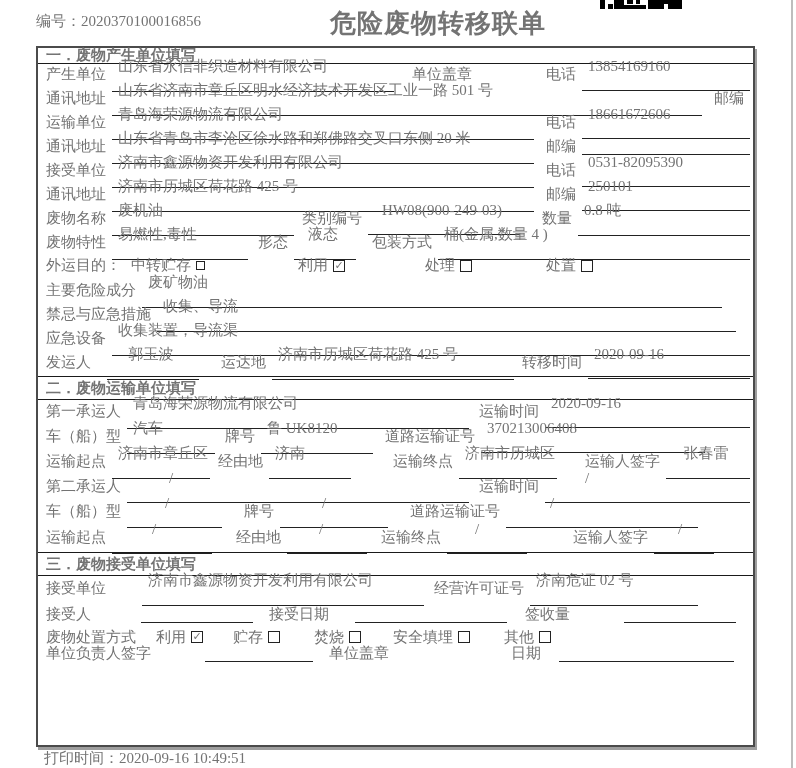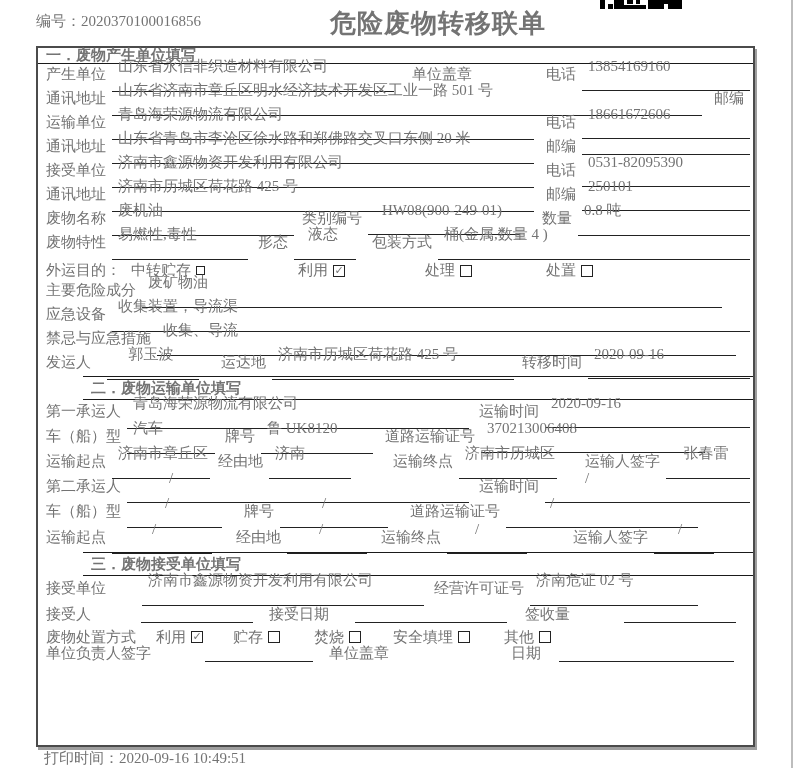--- a/index.html
+++ b/index.html
@@ -19,21 +19,21 @@
 
   .box {
     position:absolute; left:36px; top:46px; width:719px; height:701px;
     border:2px solid #4b4b4b; background:#fff; box-shadow:2px 3px 0 #9e9e9e;
   }
   .sec-h {
     display:flex; align-items:center; padding-left:8px;
     font-family:"Liberation Sans","DejaVu Sans",sans-serif; font-weight:bold; font-size:15px;
     border-bottom:1.5px solid #1a1a1a;
   }
-  .sec-h.bt { border-top:1.5px solid #1a1a1a;margin-left:45px; }
+  .sec-h.bt { border-top:1.5px solid #1a1a1a; }
   .h22{height:16px}.h24{height:24px}.h25{height:25px}.h26{height:26px}
   .h27{height:27px}.h32{height:32px}.h38{height:38px}.h20{height:20px}
 
   .r { display:flex; align-items:center; padding:0 3px 3px 8px; }
   .note { align-items:center; padding:0 8px; border-bottom:1.5px solid #1a1a1a; }
   .lbl { white-space:nowrap; margin-right:6px; flex:0 0 auto; }
   .f {
     border-bottom:1.5px solid #222; padding:0 4px 15px 6px; white-space:nowrap;
     overflow:hidden; min-height:17px; flex:0 0 auto;
   }
@@ -118,35 +118,35 @@
       <span class="lbl">通讯地址</span>
       <span class="f fx">济南市历城区荷花路 425 号</span>
       <span class="lbl" style="margin-left:12px">邮编</span>
       <span class="f" style="width:168px">250101</span>
     </div>
 
     <div class="r h24">
       <span class="lbl">废物名称</span>
       <span class="f" style="width:182px">废机油</span>
       <span class="lbl" style="margin-left:8px">类别编号</span>
-      <span class="f ctr" style="width:152px">HW08(900-249-01)</span>
+      <span class="f ctr" style="width:152px">HW08(900-249-03)</span>
       <span class="lbl" style="margin-left:22px">数量</span>
       <span class="f fx">0.8 吨</span>
     </div>
 
     <div class="r h24">
       <span class="lbl">废物特性</span>
       <span class="f" style="width:136px">易燃性,毒性</span>
       <span class="lbl" style="margin-left:10px">形态</span>
       <span class="f ctr" style="width:62px">液态</span>
       <span class="lbl" style="margin-left:16px">包装方式</span>
       <span class="f fx">桶(金属,数量 4 )</span>
     </div>
 
-    <div class="r h24" style="align-items:flex-end;padding-bottom:0">
+    <div class="r h24" style="align-items:flex-start;padding-bottom:0">
       <span class="lbl">外运目的：</span>
       <span class="opt" style="margin-left:4px">
         <span>中转贮存</span>
         <span class="cb sm"></span>
       </span>
       <span class="opt" style="margin-left:93px">
         <span>利用</span>
         <span class="cb">✓</span>
       </span>
       <span class="opt" style="margin-left:80px">
@@ -158,27 +158,27 @@
         <span class="cb"></span>
       </span>
     </div>
 
     <div class="r h24">
       <span class="lbl">主要危险成分</span>
       <span class="f fx" style="margin-right:28px">废矿物油</span>
     </div>
 
     <div class="r h24">
+      <span class="lbl">禁忌与应急措施</span>
+      <span class="f fx" style="margin-right:14px">收集、导流</span>
+    </div>
+
+    <div class="r h24">
       <span class="lbl">应急设备</span>
       <span class="f fx">收集装置，导流渠</span>
-    </div>
-
-    <div class="r h24">
-      <span class="lbl">禁忌与应急措施</span>
-      <span class="f fx" style="margin-right:14px">收集、导流</span>
     </div>
 
     <div class="r h24">
       <span class="lbl">发运人</span>
       <span class="f ctr" style="width:92px;margin-left:10px">郭玉波</span>
       <span class="lbl" style="margin-left:22px">运达地</span>
       <span class="f" style="width:242px">济南市历城区荷花路 425 号</span>
       <span class="lbl" style="margin-left:8px">转移时间</span>
       <span class="f fx">2020-09-16</span>
     </div>

